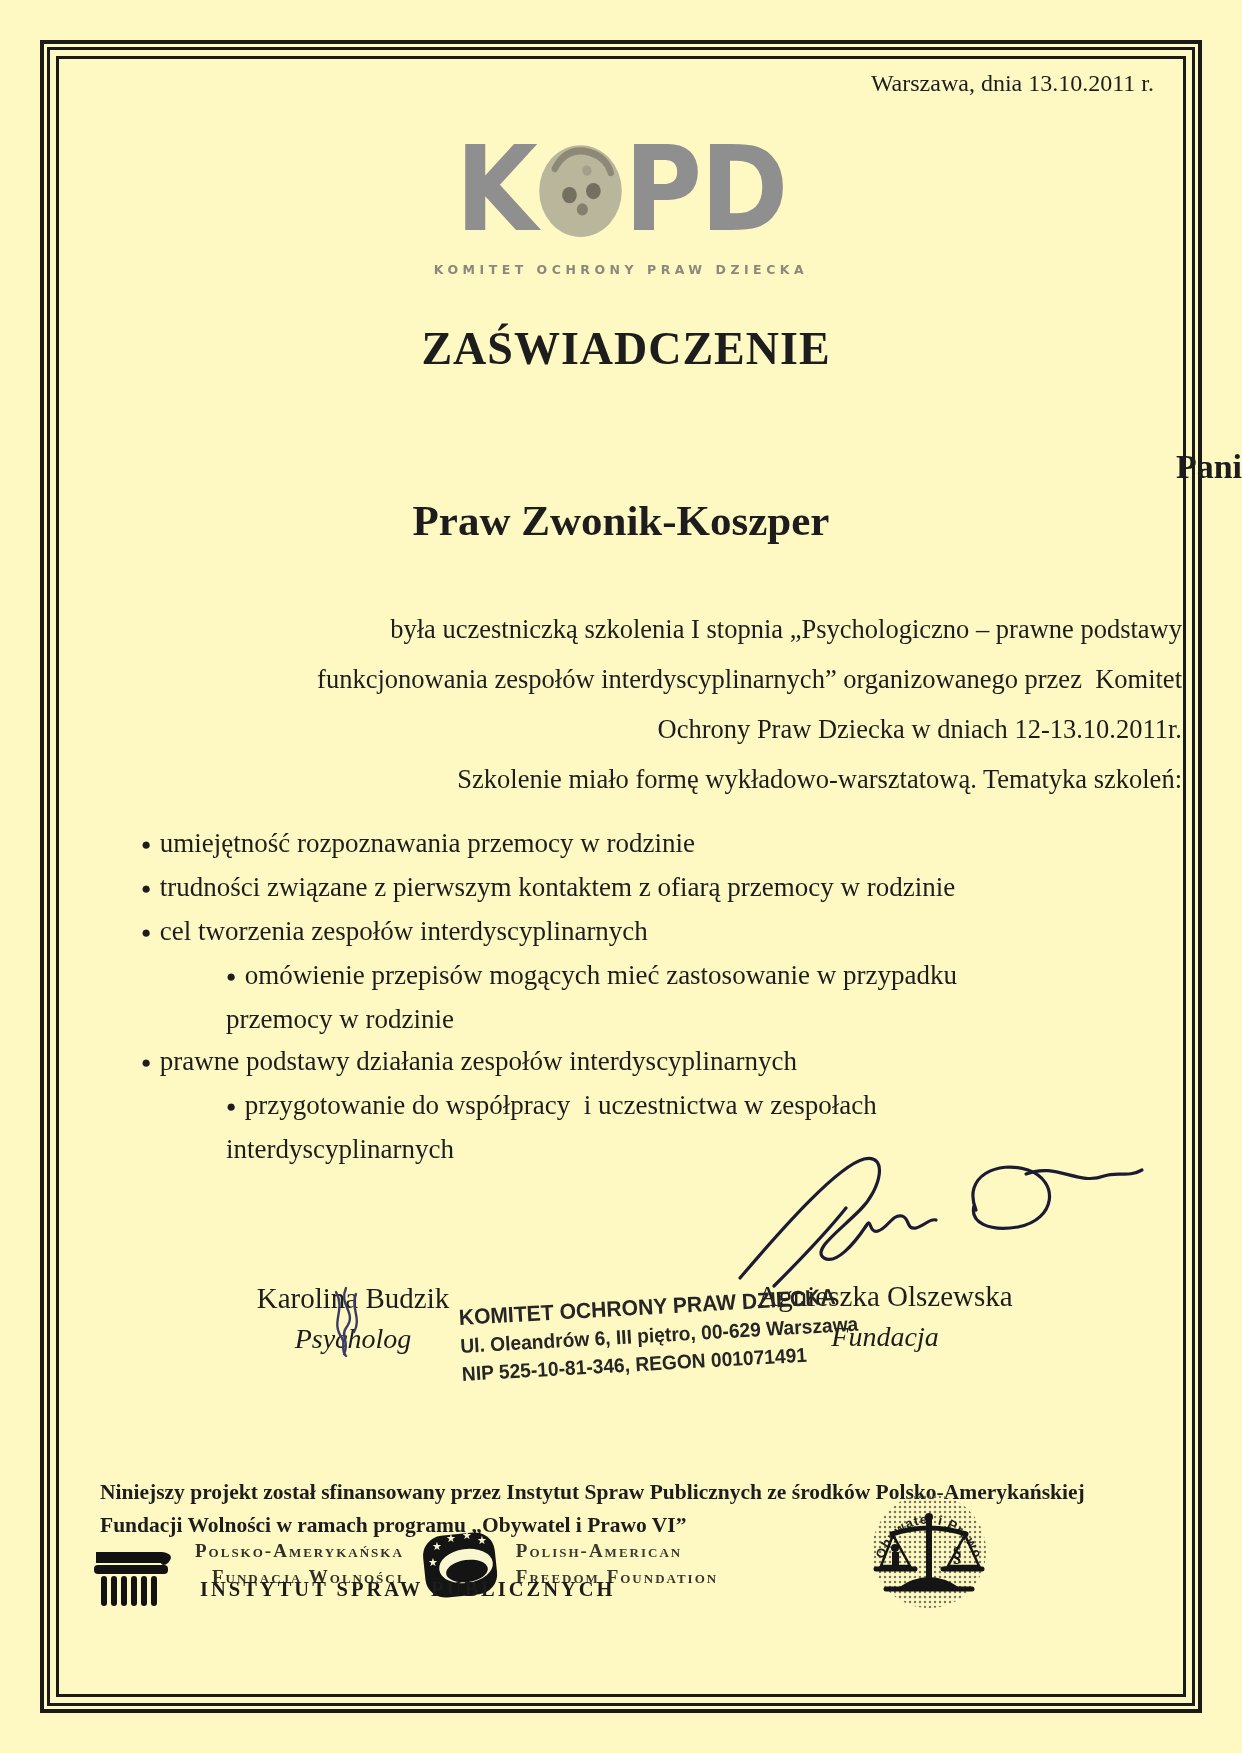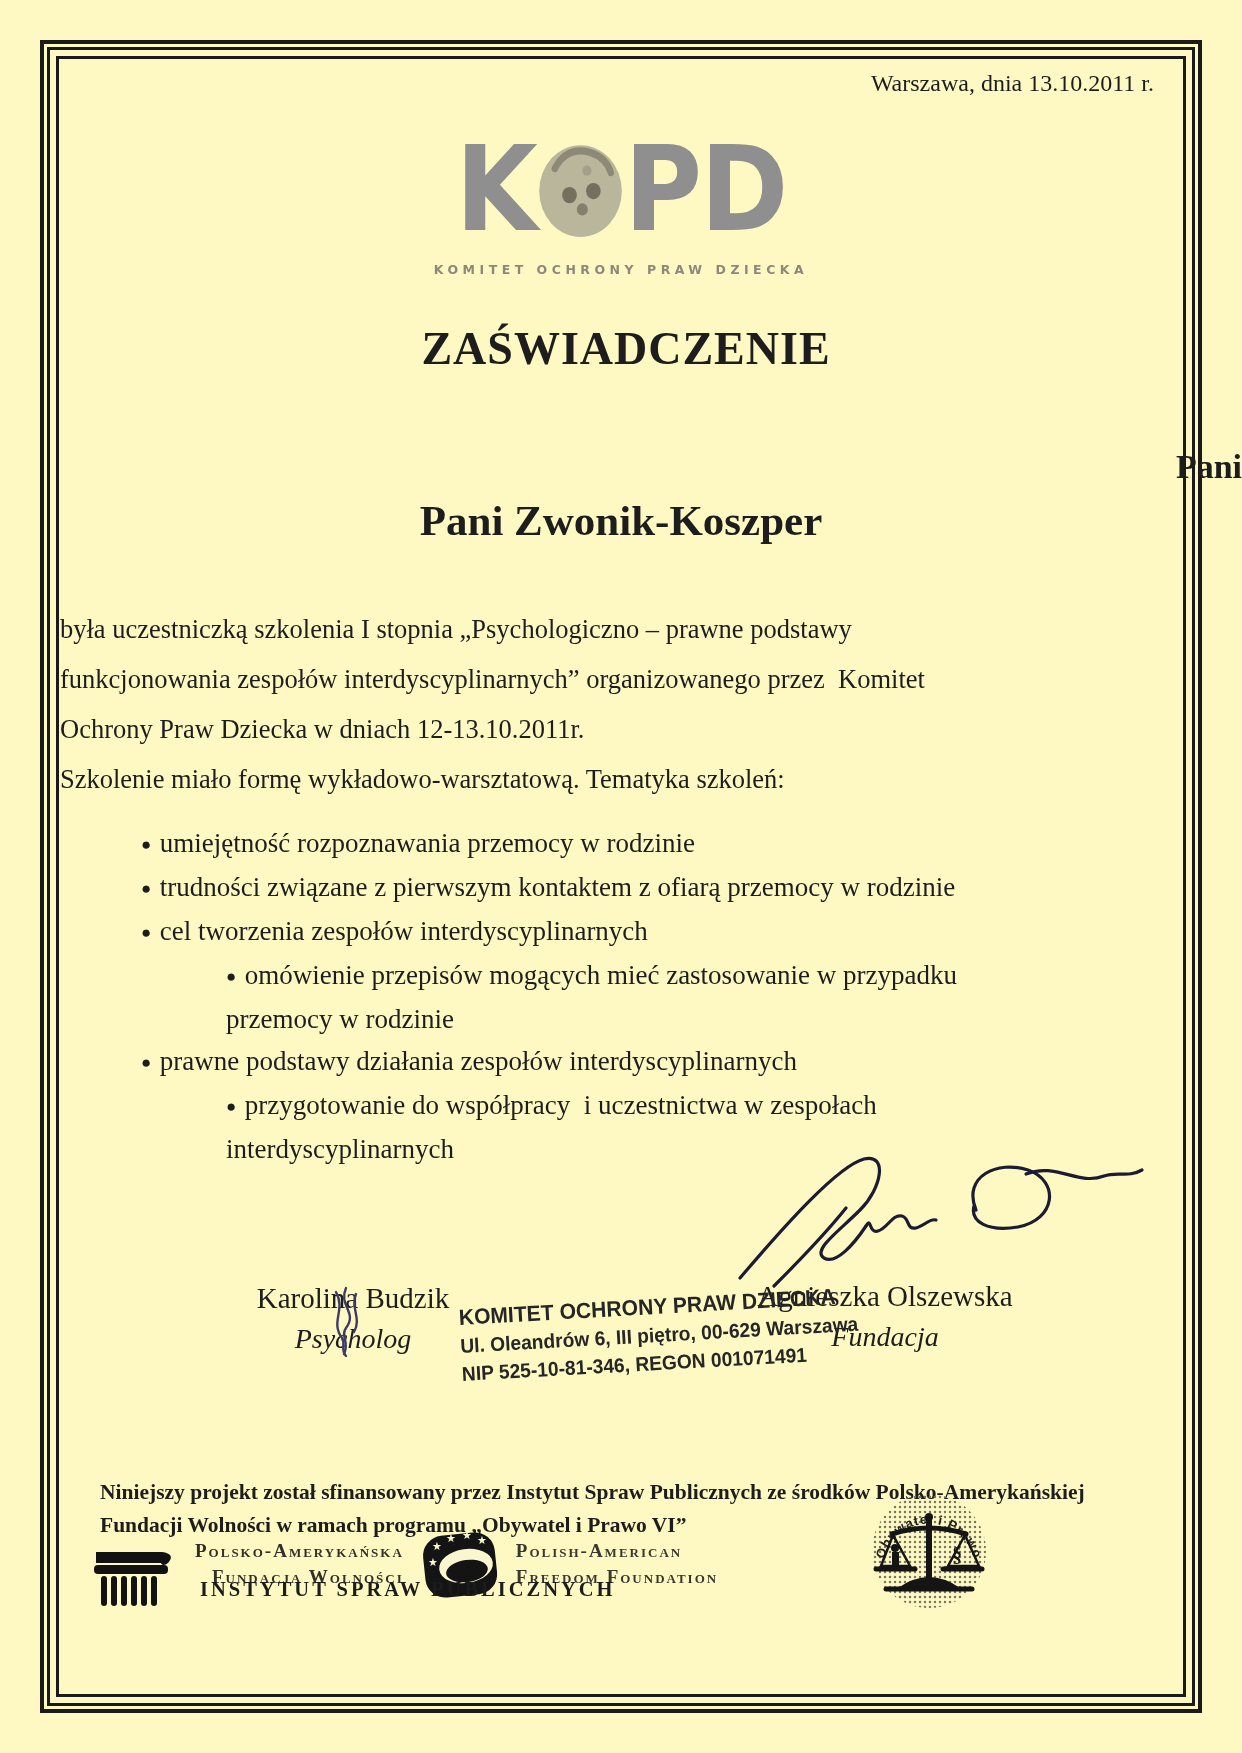--- a/index.html
+++ b/index.html
@@ -49,21 +49,21 @@
   .salutation{
     position:absolute;top:448px;left:0;right:0;text-align:right;
     font-size:34px;font-weight:700;
   }
   .recipient{
     position:absolute;top:496px;left:0;right:0;text-align:center;
     font-size:43px;font-weight:700;
   }
 
   .body-block{
-    position:absolute;top:604px;left:60px;right:60px;text-align:left;
+    position:absolute;top:604px;left:60px;right:60px;text-align:right;
     font-size:26.5px;line-height:50px;
   }
   .body-line{white-space:pre-wrap;}
 
   .bullet-list{
     position:absolute;top:822px;left:141px;width:960px;
     margin:0;padding:0;list-style:none;
     font-size:27px;line-height:42px;text-align:left;
   }
   .bullet-list li{white-space:pre-wrap;}
@@ -139,21 +139,21 @@
         <circle cx="52" cy="70" r="6" fill="#83806d"></circle>
         <circle cx="57" cy="32" r="5" fill="#a3a089"></circle>
       </svg>
       <span class="logo-letters">PD</span>
     </div>
     <div class="logo-subtitle">KOMITET OCHRONY PRAW DZIECKA</div>
   </div>
 
   <div class="title">ZAŚWIADCZENIE</div>
   <div class="salutation">Pani</div>
-  <div class="recipient">Pani Zwonik-Koszper</div>
+  <div class="recipient">Praw Zwonik-Koszper</div>
 
   <div class="body-block">
     <div class="body-line">była uczestniczką szkolenia I stopnia „Psychologiczno – prawne podstawy</div>
     <div class="body-line">funkcjonowania zespołów interdyscyplinarnych” organizowanego przez  Komitet</div>
     <div class="body-line">Ochrony Praw Dziecka w dniach 12-13.10.2011r.</div>
     <div class="body-line">Szkolenie miało formę wykładowo-warsztatową. Tematyka szkoleń:</div>
   </div>
 
   <ul class="bullet-list">
     <li>umiejętność rozpoznawania przemocy w rodzinie</li>

